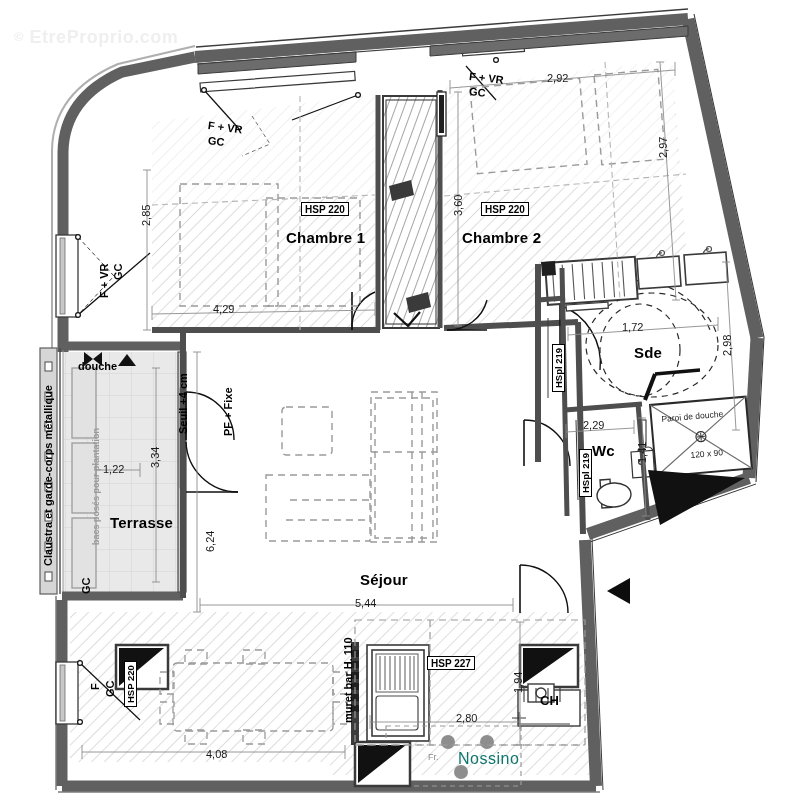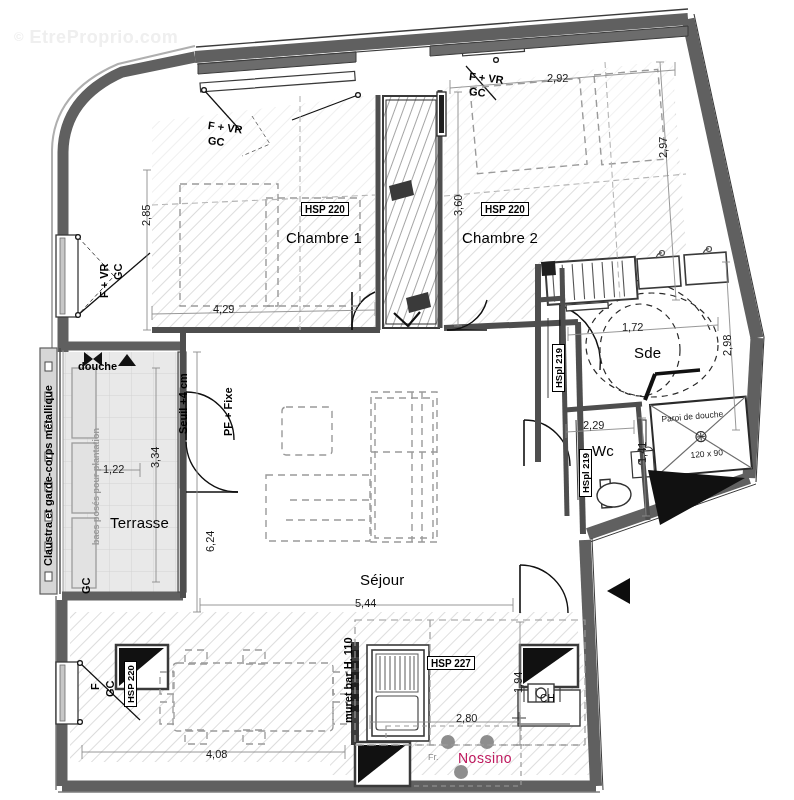--- a/index.html
+++ b/index.html
@@ -2,22 +2,22 @@
 <html><head>
 <meta charset="utf-8">
 <style>
   html,body{margin:0;padding:0;background:#ffffff;}
   body{font-family:"Liberation Sans",sans-serif;}
   #plan{
     position:relative;width:794px;height:800px;background:#ffffff;overflow:hidden;
   }
   #plan svg{position:absolute;left:0;top:0;}
   .lbl{position:absolute;white-space:nowrap;color:#000;}
-  .room-name{font-weight:normal;font-size:15px;letter-spacing:.2px;}
-  .room-name.small{font-size:10px;}
+  .room-name{font-weight:bold;font-size:15px;letter-spacing:.2px;}
+  .room-name.small{font-size:13px;}
   .dim{font-size:11px;color:#1a1a1a;}
   .tag{font-size:10px;font-weight:bold;border:1.3px solid #000;background:#fff;
        padding:1px 3px 0 3px;line-height:11px;}
   .tagv{font-size:9.5px;font-weight:bold;border:1.2px solid #000;background:#fff;
        padding:1px 3px 0 3px;line-height:10px;transform-origin:0 0;}
   .note{font-size:11px;font-weight:bold;}
   .note-sm{font-size:9px;font-weight:bold;}
   .tiny{font-size:8.5px;color:#222;}
   .tiny-grey{font-size:9px;color:#8b8b8b;}
   .rot90{transform:rotate(-90deg);transform-origin:0 0;}
@@ -481,19 +481,19 @@
   <div class="lbl note rot90" style="left:80px;top:594px">GC</div>
   <div class="lbl note rot90" style="left:42px;top:566px">Claustra et garde-corps métallique</div>
   <div class="lbl note-sm rot90" style="left:91px;top:545px;color:#9a9a9a">bacs posés pour plantation</div>
   <div class="lbl note" style="left:78px;top:360px">douche</div>
   <div class="lbl note rot90" style="left:177px;top:434px">Seuil +4 cm</div>
   <div class="lbl note rot90" style="left:222px;top:436px">PF + Fixe</div>
   <div class="lbl note rot90" style="left:342px;top:723px">muret bar H. 110</div>
   <div class="lbl tiny rotm5" style="left:661px;top:414px">Paroi de douche</div>
   <div class="lbl tiny rotm5" style="left:690px;top:450px">120 x 90</div>
   <div class="lbl tiny-grey" style="left:428px;top:752px">Fr.</div>
-  <div class="lbl" style="left:458px;top:750px;font-size:14px;color:#be185d;letter-spacing:.5px">Nossino</div>
+  <div class="lbl" style="left:458px;top:750px;font-size:16px;color:#0f766e;letter-spacing:.5px">Nossino</div>
 
   <div style="position:absolute;left:607px;top:578px;width:0;height:0;
               border-top:13px solid transparent;border-bottom:13px solid transparent;
               border-right:23px solid #0d0d0d;"></div>
 
 </div>
 
 </body></html>

